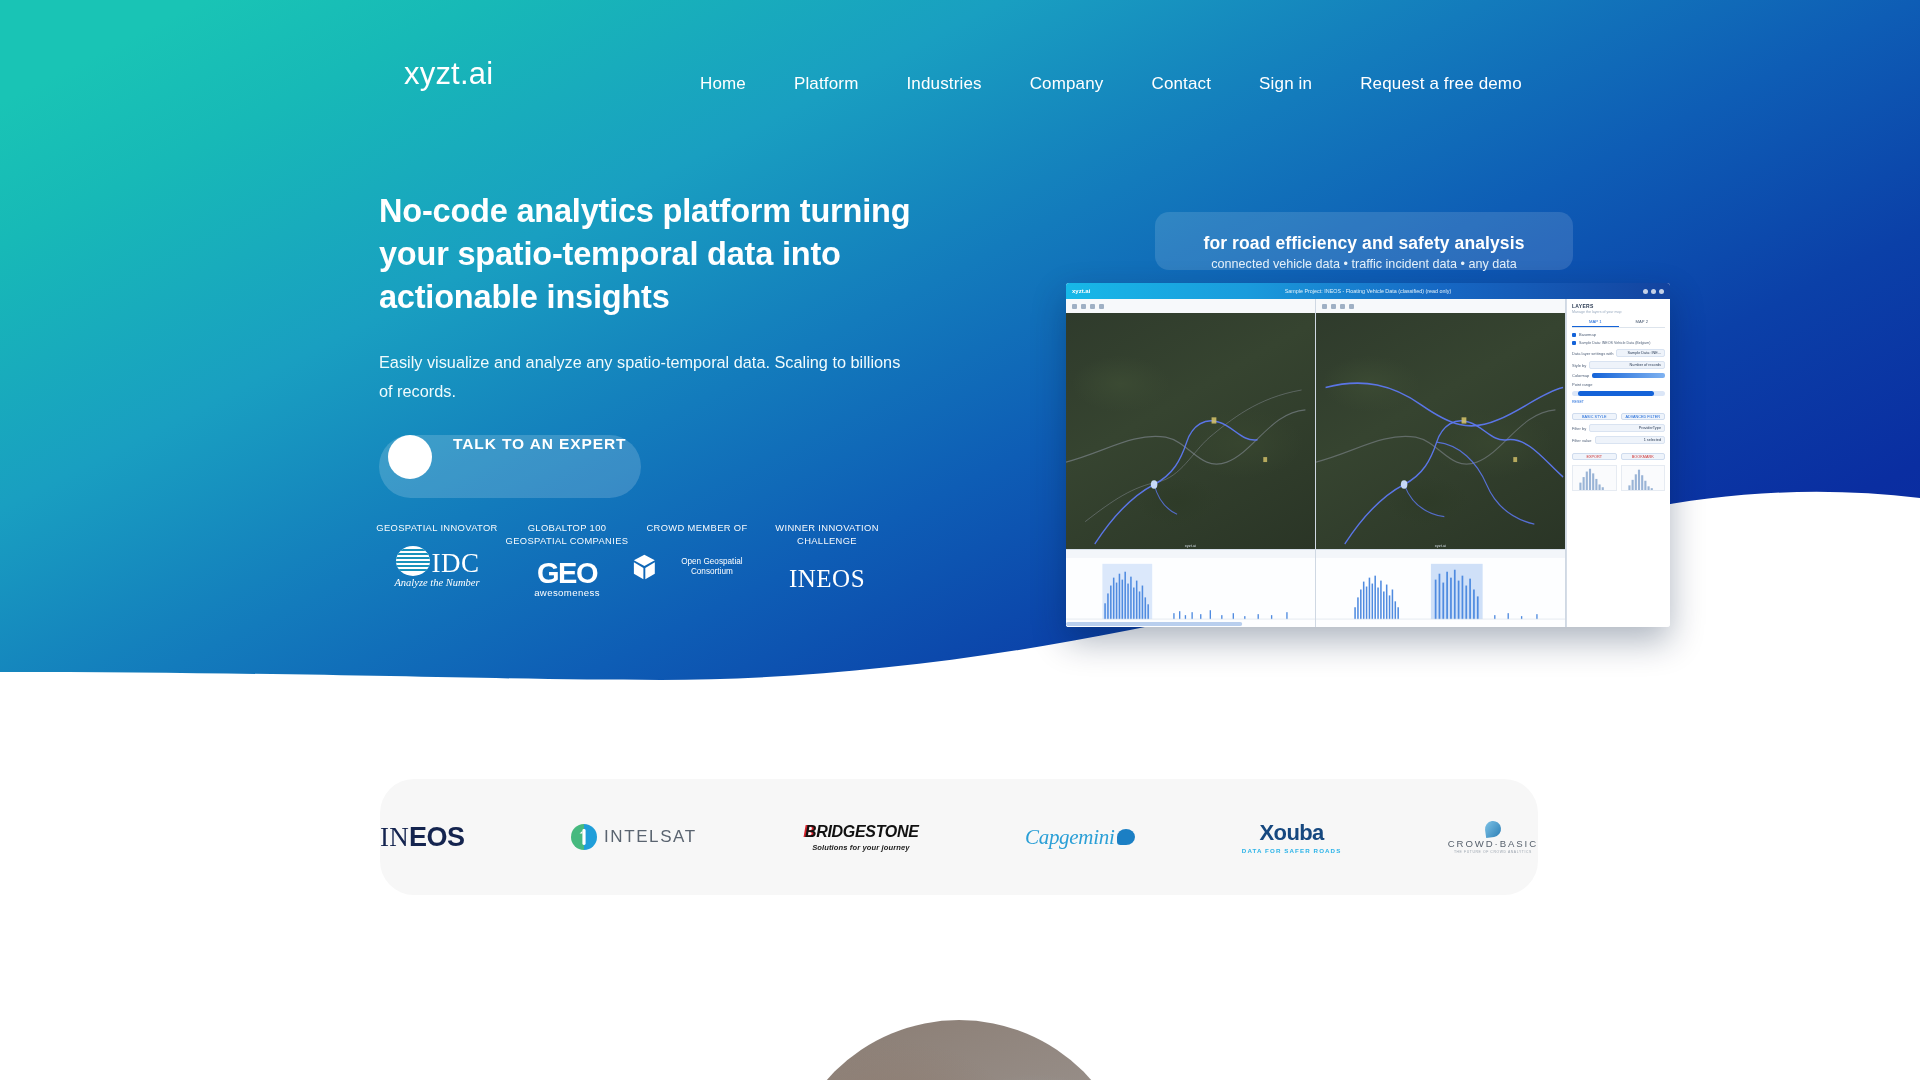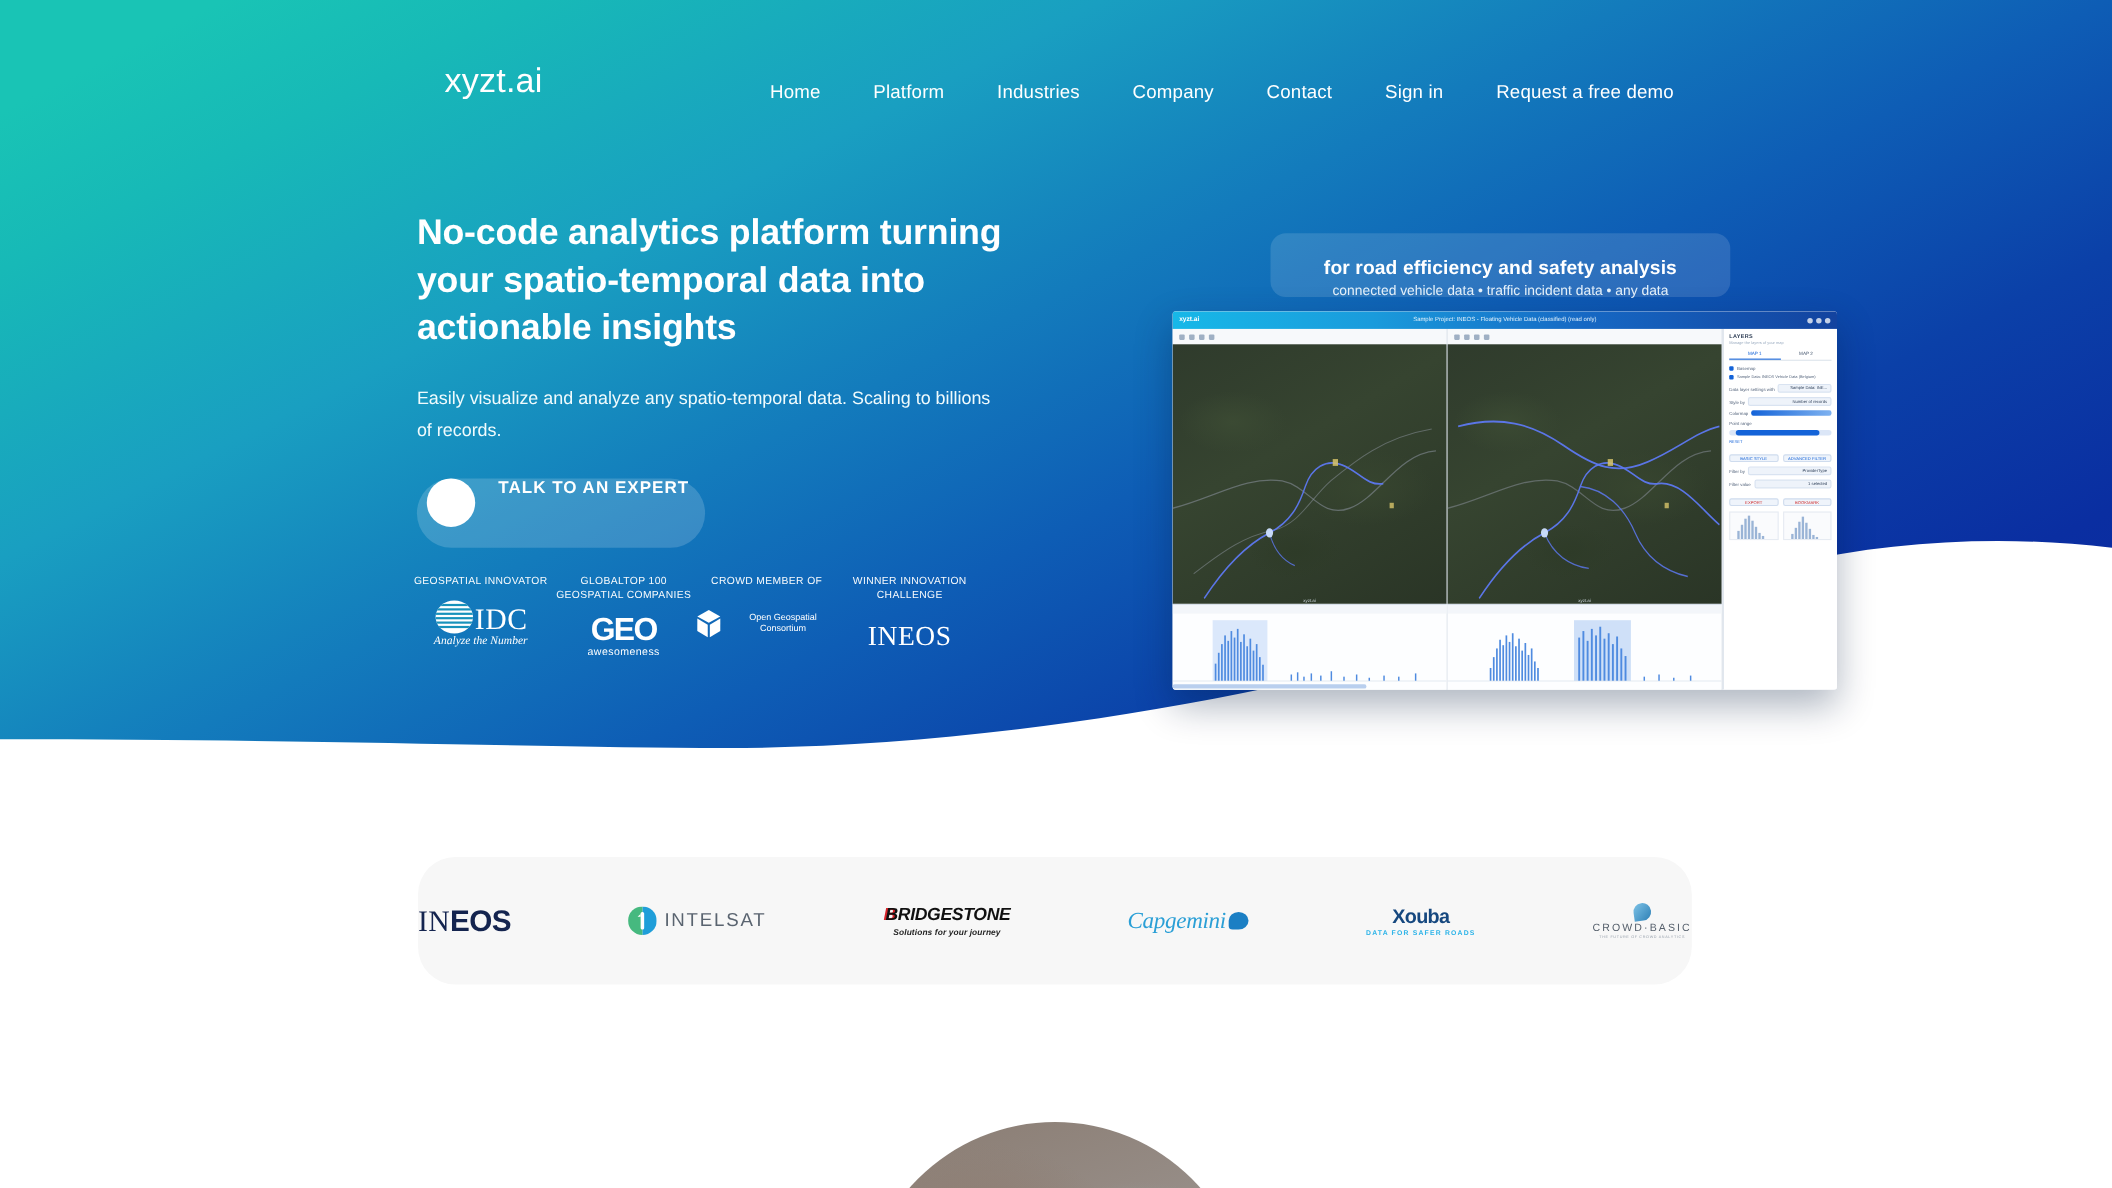--- a/index.html
+++ b/index.html
@@ -150,21 +150,21 @@
     color:#111111; letter-spacing:-.3px; }
   .lg-bridge .b1 u { color:#d8232a; text-decoration:none; }
   .lg-bridge .b2 { font-size:7.6px; font-style:italic; font-weight:700;
     color:#222; margin-top:2px; letter-spacing:.1px; }
   .lg-capg { display:flex; align-items:center; gap:3px; }
   .lg-capg .txt { font-family:"Liberation Serif", serif; font-style:italic;
     font-size:21px; color:#2a9fd6; letter-spacing:-.3px; }
   .lg-capg .swoosh { width:18px; height:16px; border-radius:50% 50% 50% 20%;
     background:#1b7fc4; }
   .lg-xouba { text-align:center; }
-  .lg-xouba .txt { font-size:18px; font-weight:700; color:#16487f;
+  .lg-xouba .txt { font-size:22px; font-weight:700; color:#16487f;
     letter-spacing:-.6px; }
   .lg-xouba .sub { font-size:6.2px; font-weight:700; color:#2bb3e8;
     letter-spacing:1.1px; margin-top:1px; }
   .lg-crowd { text-align:center; }
   .lg-crowd .bub { width:16px; height:16px; border-radius:50% 50% 50% 0;
     background:linear-gradient(135deg,#7fc4e8,#2d7fb5); margin:0 auto 1px auto;
     transform:rotate(-8deg); }
   .lg-crowd .txt { font-size:9.6px; letter-spacing:1.9px; color:#555f6b;
     font-weight:400; }
   .lg-crowd .sub { font-size:3.4px; letter-spacing:.6px; color:#9aa3ae; margin-top:1px; }

